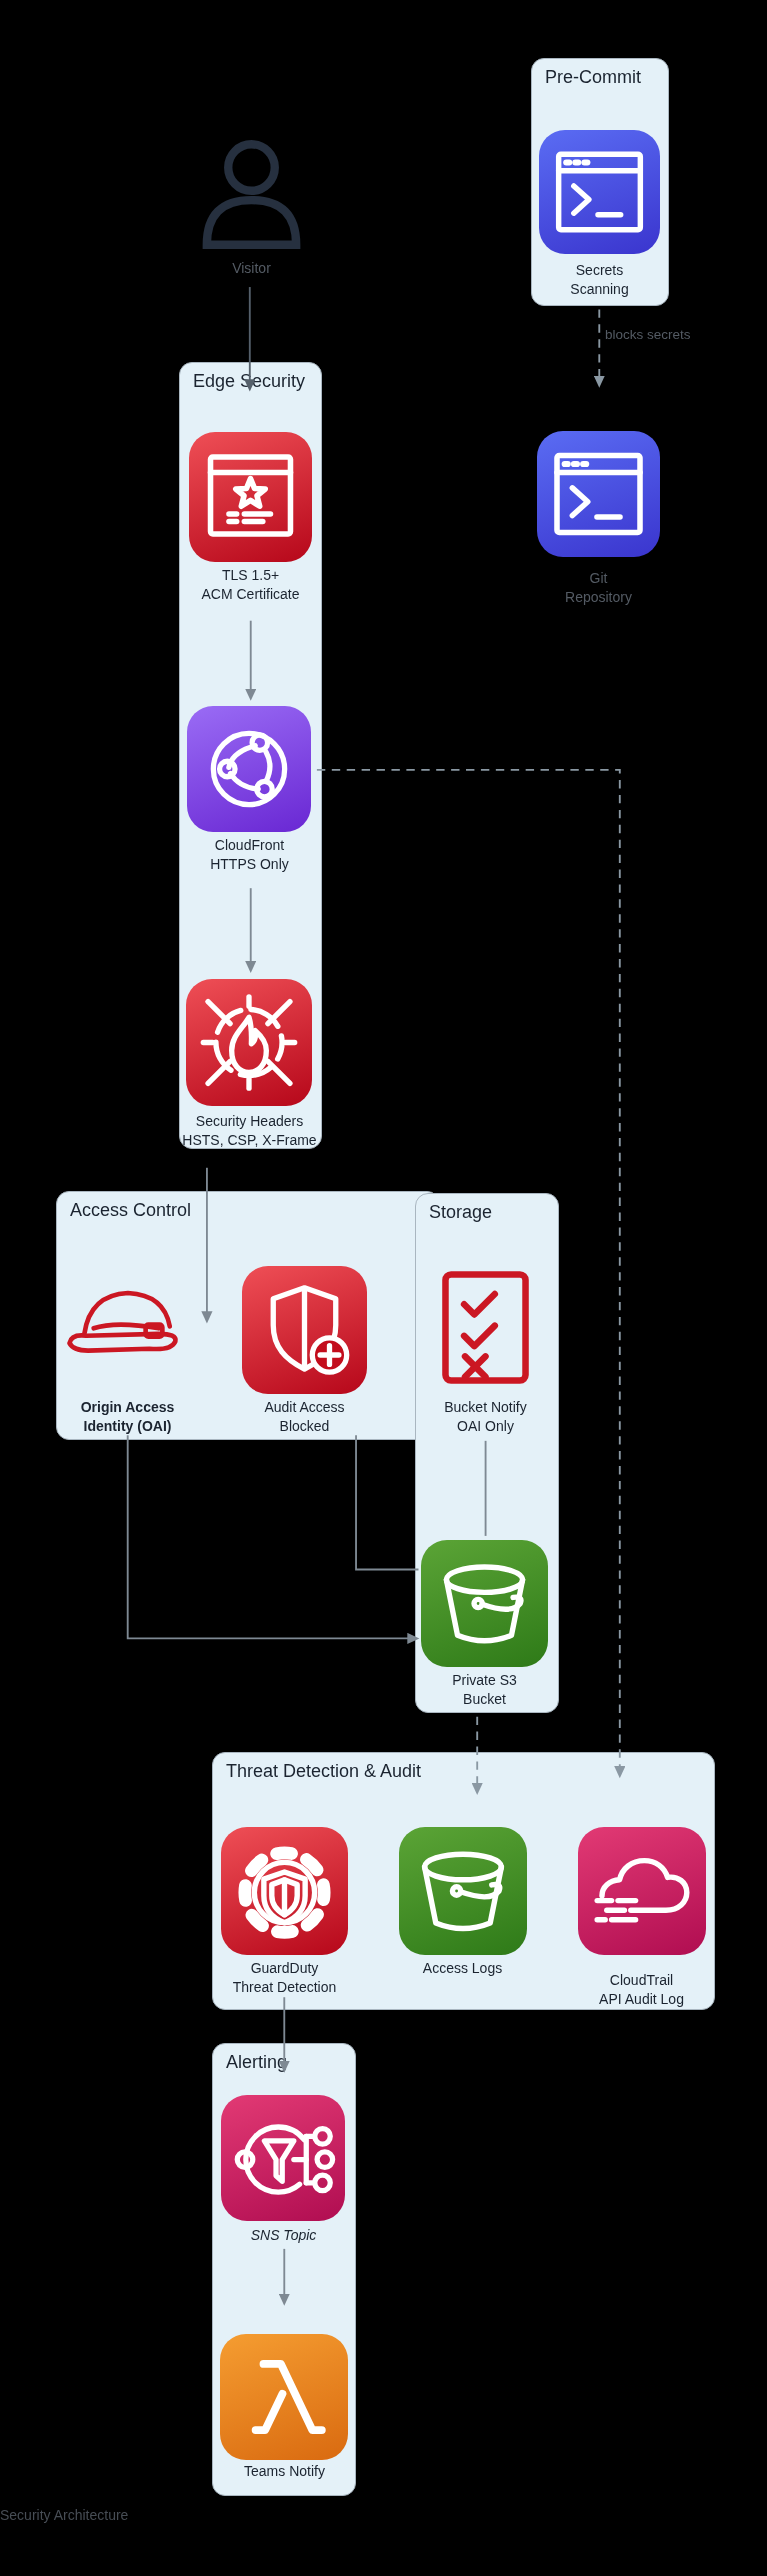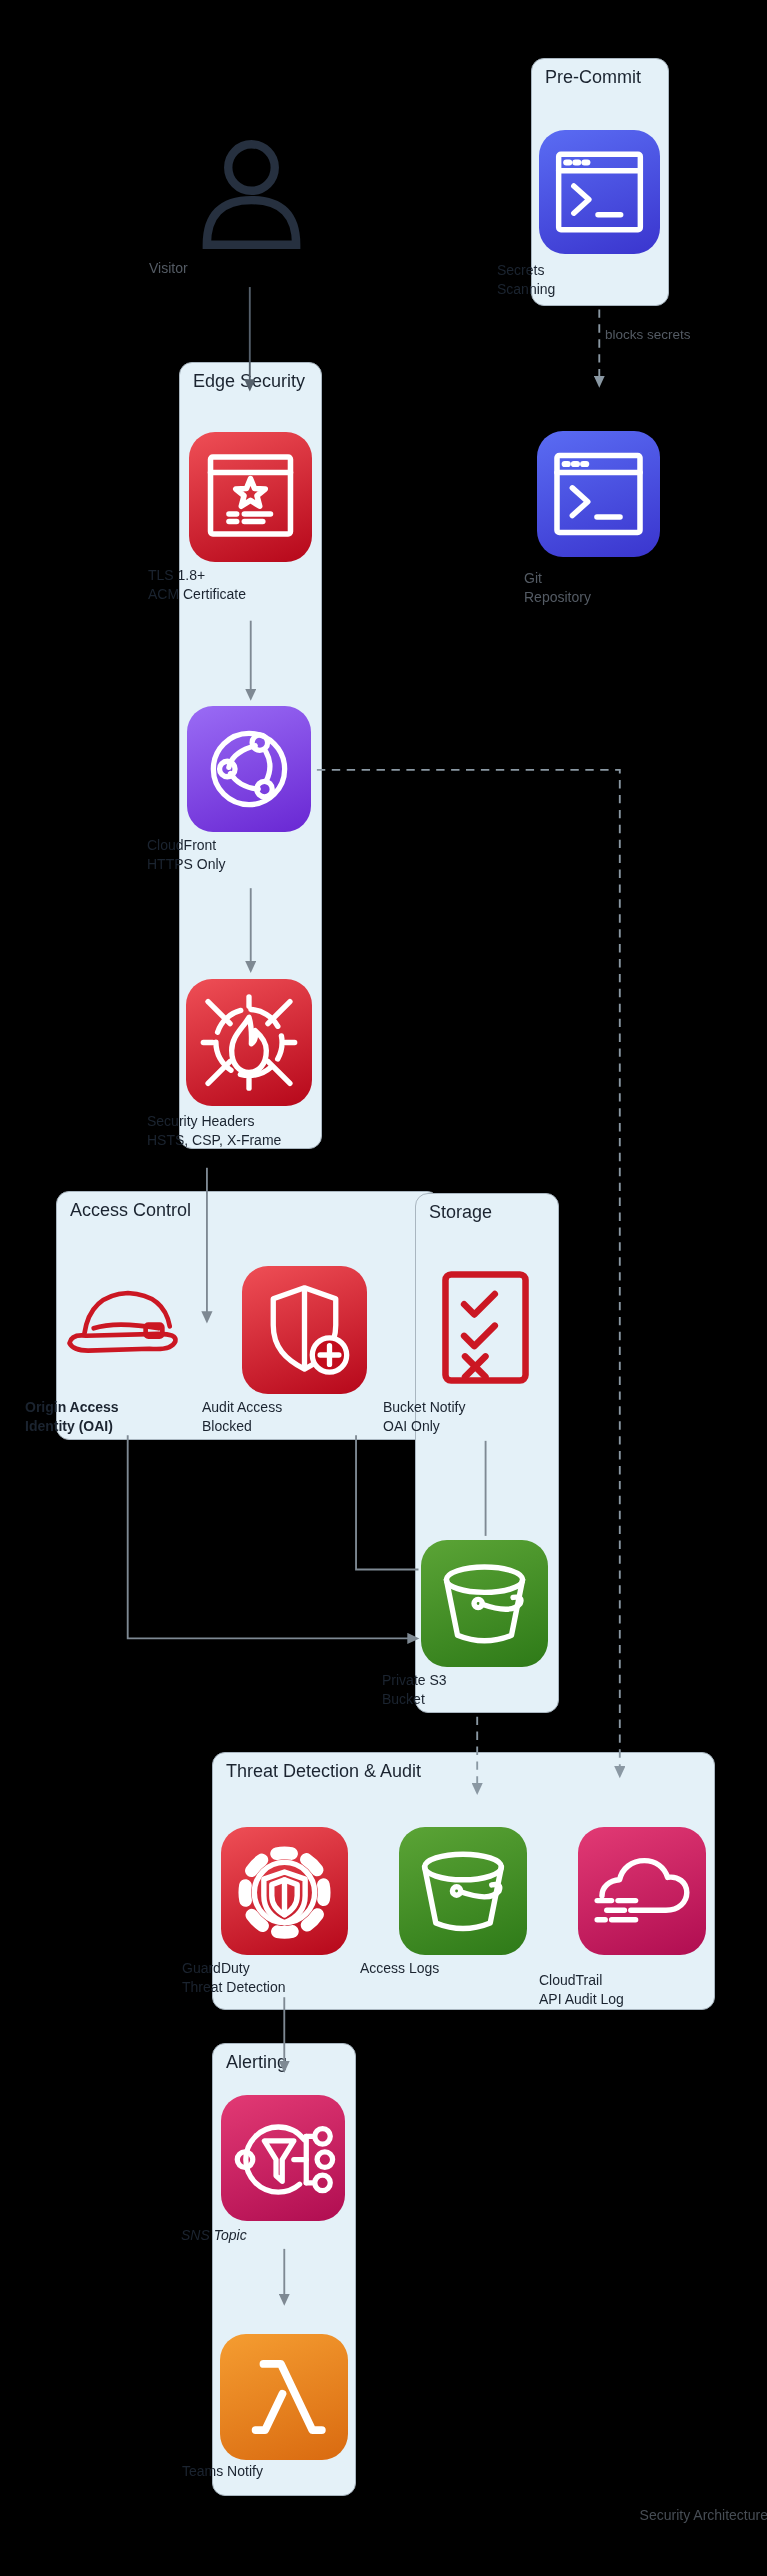--- a/index.html
+++ b/index.html
@@ -22,29 +22,29 @@
   }
   .icon-box svg{display:block;width:100%;height:100%;}
   .grad-red{background:linear-gradient(160deg,var(--red_a),var(--red_b));}
   .grad-purple{background:linear-gradient(160deg,var(--purple_a),var(--purple_b));}
   .grad-blue{background:linear-gradient(160deg,var(--blue_a),var(--blue_b));}
   .grad-green{background:linear-gradient(160deg,var(--green_a),var(--green_b));}
   .grad-pink{background:linear-gradient(160deg,var(--pink_a),var(--pink_b));}
   .grad-orange{background:linear-gradient(160deg,var(--orange_a),var(--orange_b));}
   .outline-icon{position:absolute;z-index:2;}
   .node-label{
-    position:absolute;width:205px;font-size:14px;line-height:1.35;
+    position:absolute;width:205px;text-align:center;font-size:14px;line-height:1.35;
     color:var(--label_dark);white-space:pre-line;z-index:2;
   }
   .node-label.gray{color:var(--label_gray);}
   .edge-label{
     position:absolute;font-size:13.5px;color:var(--label_gray);white-space:nowrap;z-index:2;
   }
   .caption{
-    position:absolute;left:0;top:2507px;width:768px;text-align:right;
+    position:absolute;left:0;top:2507px;width:768px;text-align:left;
     font-size:14px;color:var(--caption_gray);z-index:2;
   }
   #connectors{position:absolute;left:0;top:0;z-index:3;pointer-events:none;}
   .glyph{stroke:#fff;fill:none;stroke-linecap:round;stroke-linejoin:round;}
   .redglyph{stroke:var(--outline_red);fill:none;stroke-linecap:round;stroke-linejoin:round;}
 </style>
 </head>
 <body>
 
 <div class="group" style="left:531px;top:58px;width:138px;height:248px;">
@@ -100,37 +100,37 @@
       <rect x="13" y="15" width="54" height="50" rx="1.5"></rect>
       <line x1="13" y1="26" x2="67" y2="26"></line>
       <line x1="18" y1="20.5" x2="20" y2="20.5" stroke-width="4"></line>
       <line x1="24" y1="20.5" x2="26" y2="20.5" stroke-width="4"></line>
       <line x1="30" y1="20.5" x2="32" y2="20.5" stroke-width="4"></line>
       <polyline points="23,36 33,45 23,54"></polyline>
       <line x1="39" y1="55" x2="54" y2="55"></line>
     </g>
   </svg>
 </div>
-<div class="node-label gray" style="left:524px;top:569px;">Git
+<div class="node-label gray" style="left:496px;top:569px;">Git
 Repository</div>
 
 <div class="icon-box grad-red" style="left:189px;top:432px;width:123px;height:130px;">
   <svg viewBox="0 0 80 80">
     <g class="glyph" stroke-width="3.6">
       <rect x="14" y="14" width="52" height="50" rx="1.5"></rect>
       <line x1="14" y1="24" x2="66" y2="24"></line>
       <path d="M40,28 L42.6,34.4 L49.6,34.8 L44.2,39.2 L46,46 L40,42.2 L34,46 L35.8,39.2 L30.4,34.8 L37.4,34.4 Z"></path>
       <line x1="26" y1="51" x2="31" y2="51"></line>
       <line x1="26" y1="56" x2="31" y2="56"></line>
       <line x1="36" y1="51" x2="53" y2="51"></line>
       <line x1="36" y1="56" x2="48" y2="56"></line>
     </g>
   </svg>
 </div>
-<div class="node-label" style="left:148px;top:566px;">TLS 1.8+
+<div class="node-label" style="left:148px;top:566px;">TLS 1.5+
 ACM Certificate</div>
 
 <div class="icon-box grad-purple" style="left:187px;top:706px;width:124px;height:126px;">
   <svg viewBox="0 0 80 80">
     <g class="glyph" stroke-width="3.4">
       <circle cx="40" cy="40" r="23"></circle>
       <path d="M44,25 Q29,29 27,39"></path>
       <path d="M28,43 Q34,52 46,53"></path>
       <path d="M51,48 Q56,38 51,29"></path>
       <circle cx="47" cy="23" r="5"></circle>

